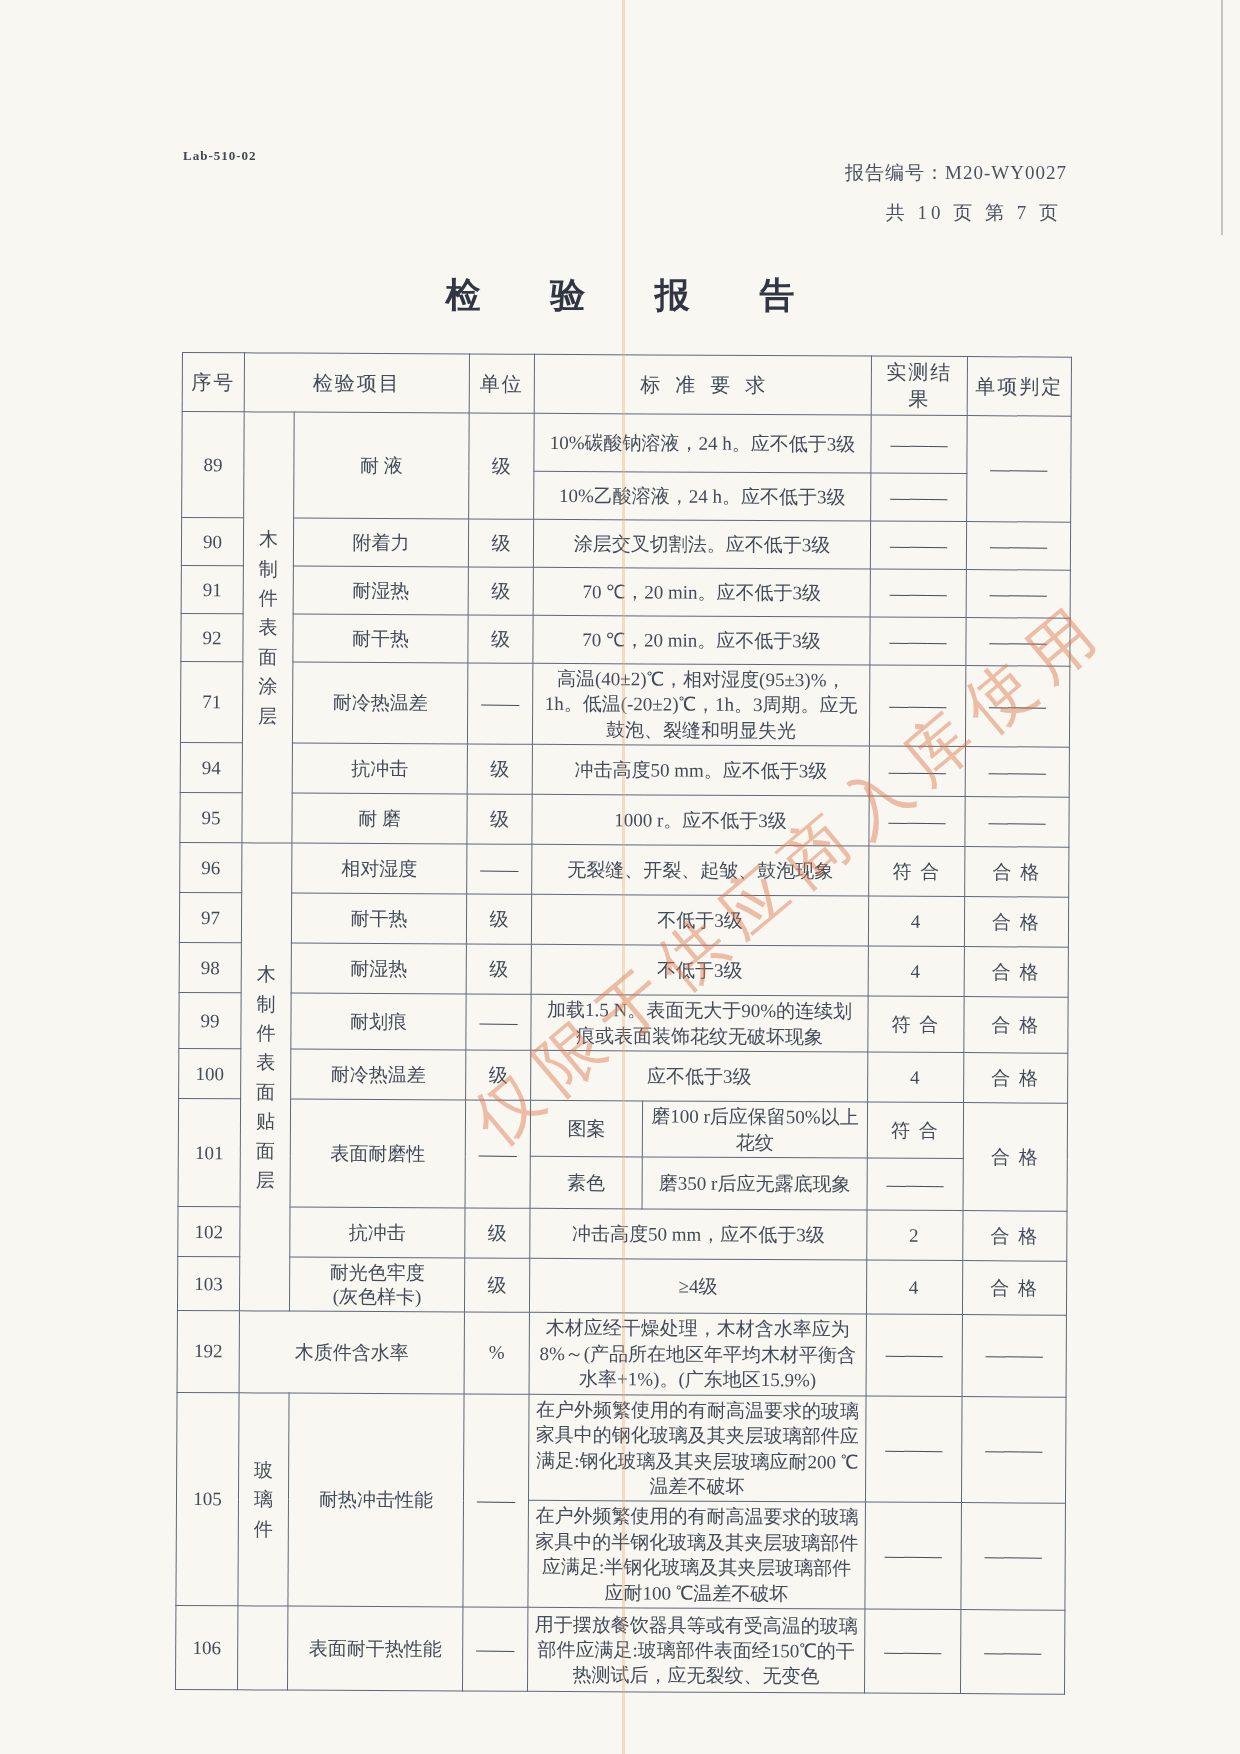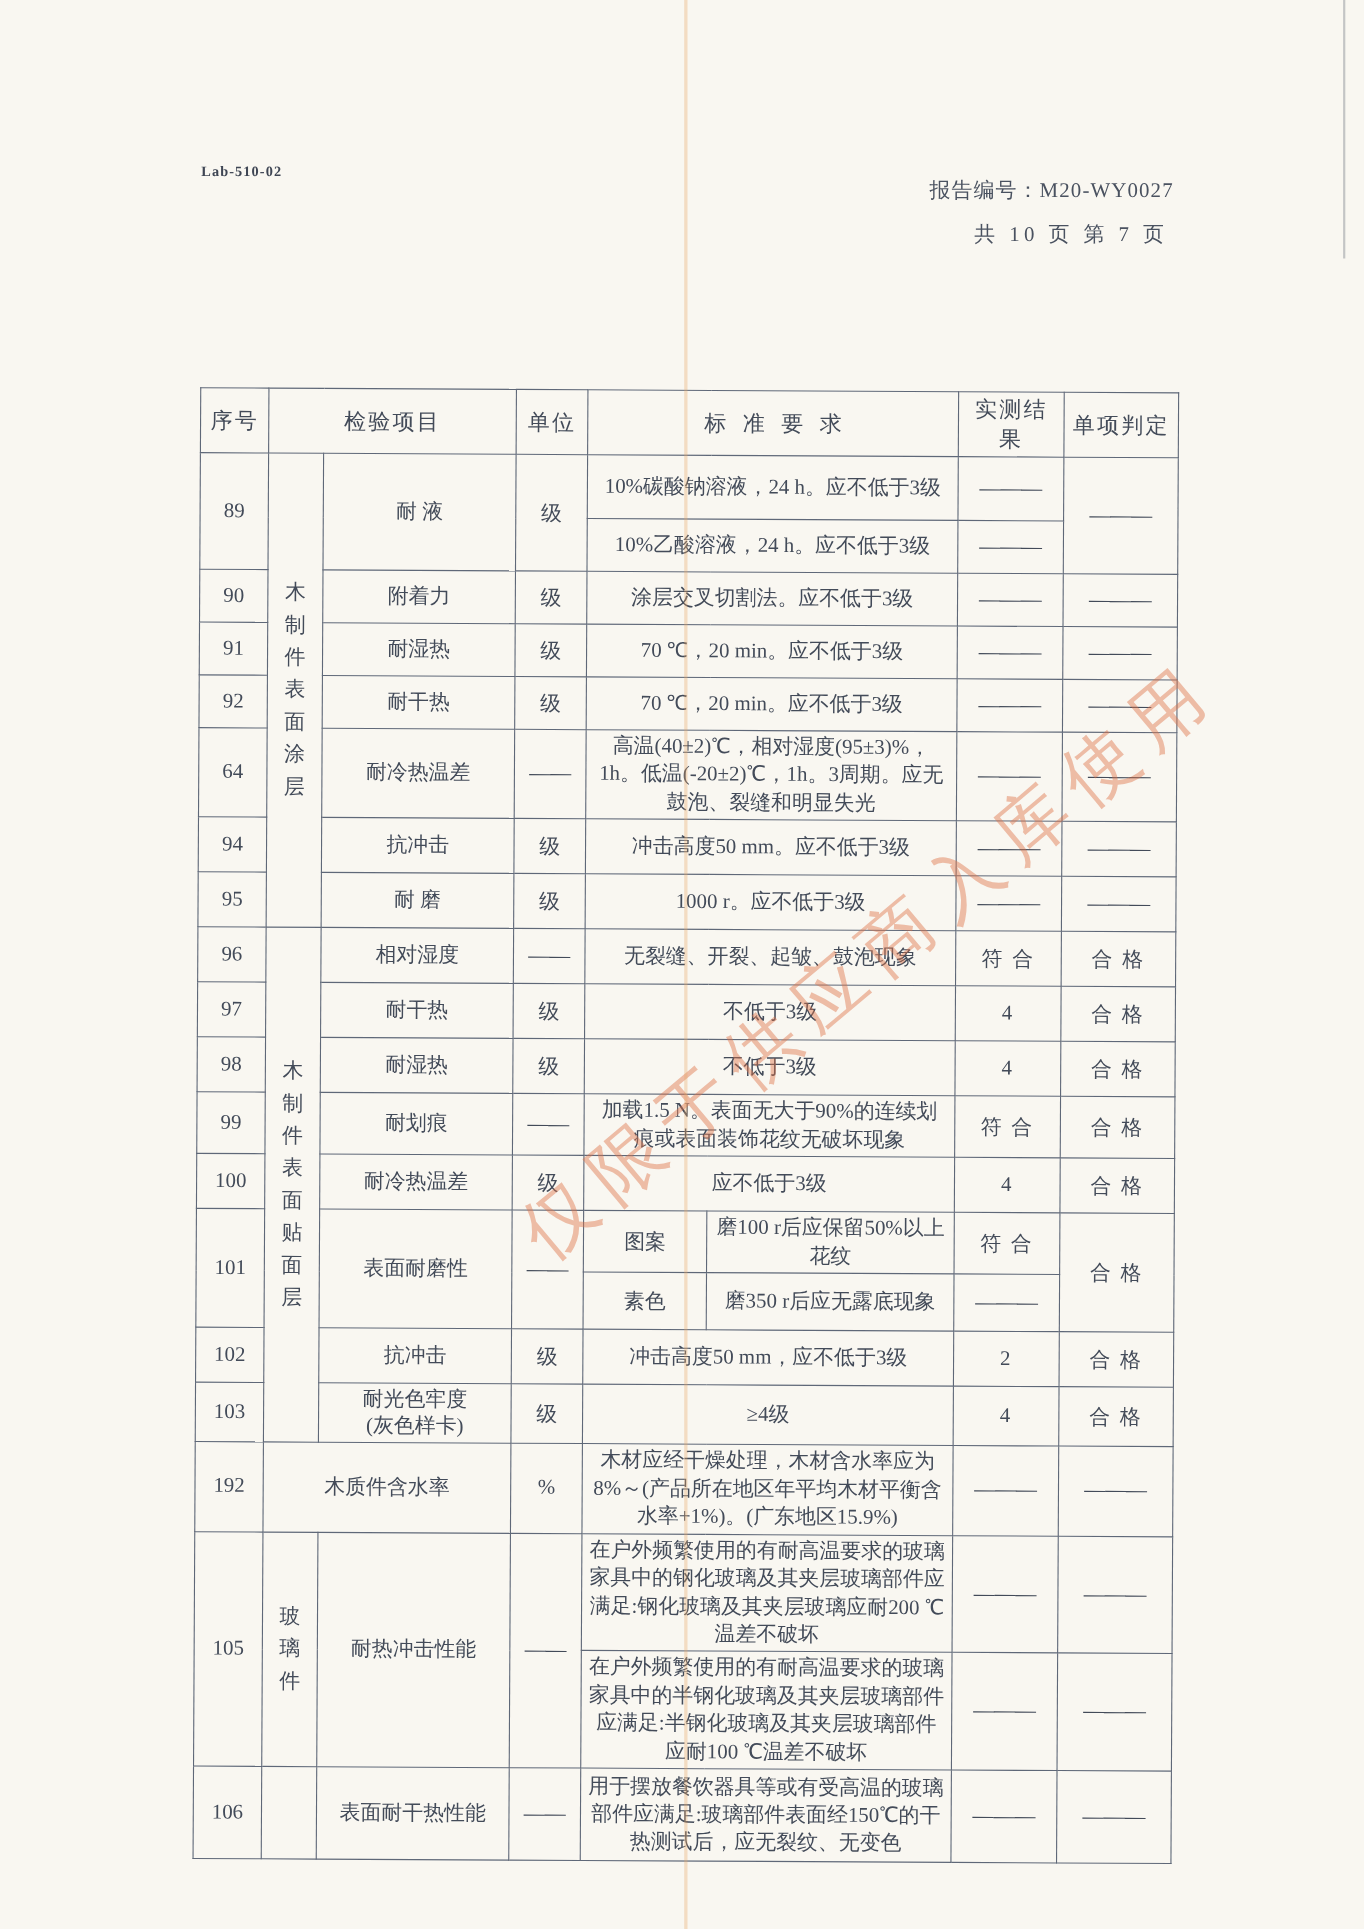--- a/index.html
+++ b/index.html
@@ -86,20 +86,21 @@
 
   <div class="form-code">Lab-510-02</div>
 
   <div class="report-no">
     <span>报告编号：</span><span>M20-WY0027</span>
   </div>
 
   <div class="page-info">共 10 页  第 7 页</div>
 
 
+  <div class="title">检 验 报 告</div>
 
   <table class="report">
     <colgroup>
       <col style="width:62px">
         <col style="width:50px">
         <col style="width:175px">
         <col style="width:65px">
       <col style="width:112px">
         <col style="width:225px">
         <col style="width:96px">
@@ -147,21 +148,21 @@
         </tr>
         <tr style="height: 48px;">
           <td class="seq">92</td>
           <td class="item">耐干热</td>
           <td class="unit">级</td>
           <td class="req" colspan="2">70 ℃，20 min。应不低于3级</td>
           <td class="dash">———</td>
           <td class="dash">———</td>
         </tr>
         <tr style="height: 72px;">
-          <td class="seq">64</td>
+          <td class="seq">71</td>
           <td class="item">耐冷热温差</td>
           <td class="unit">——</td>
           <td class="req" colspan="2">高温(40±2)℃，相对湿度(95±3)%，1h。低温(-20±2)℃，1h。3周期。应无鼓泡、裂缝和明显失光</td>
           <td class="dash">———</td>
           <td class="dash">———</td>
         </tr>
         <tr style="height: 50px;">
           <td class="seq">94</td>
           <td class="item">抗冲击</td>
           <td class="unit">级</td>

